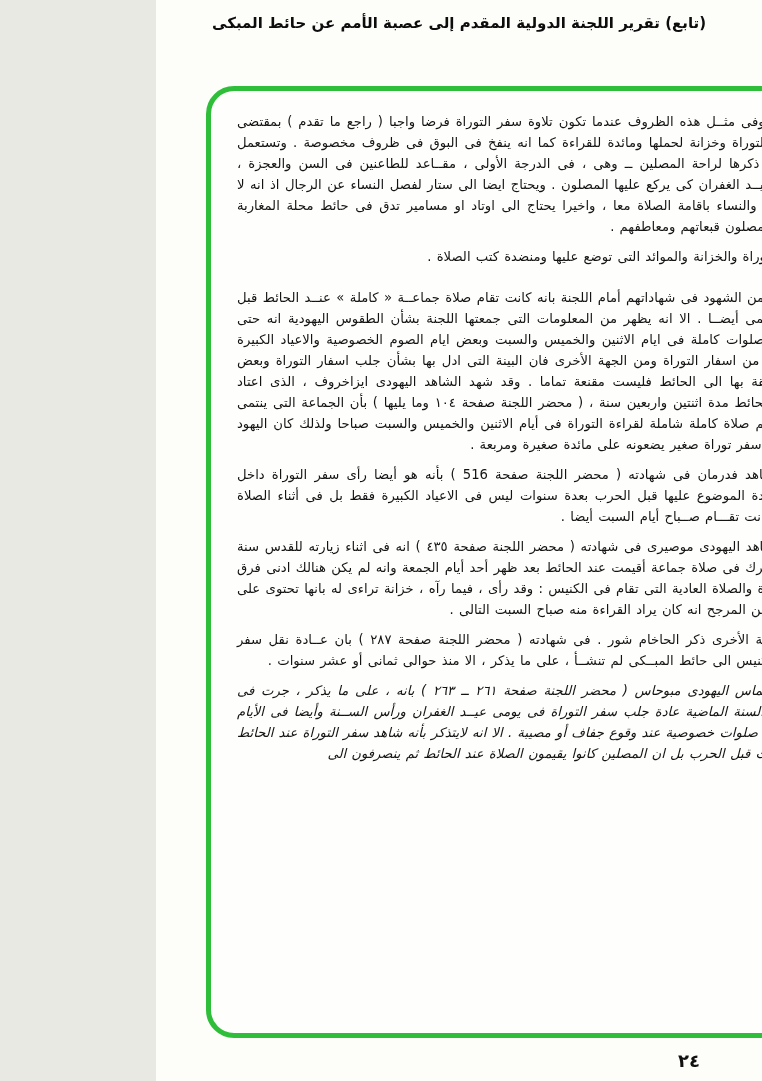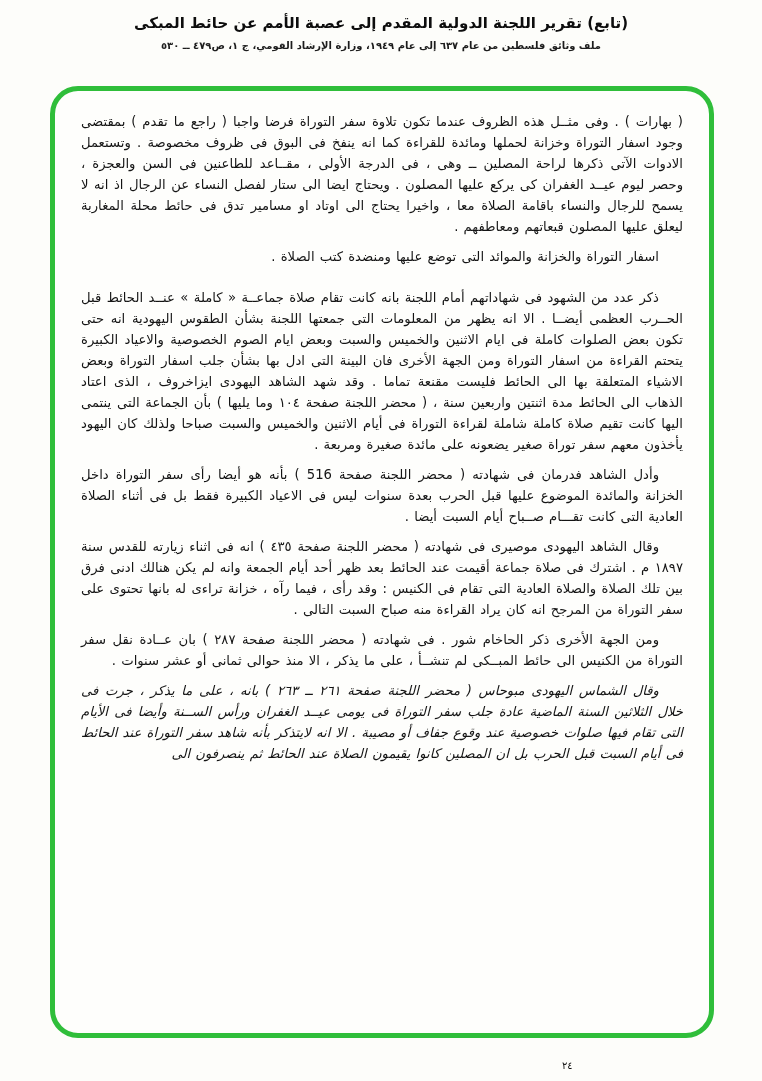--- a/index.html
+++ b/index.html
@@ -3,21 +3,21 @@
 <meta charset="utf-8">
 <style>
   * { margin:0; padding:0; box-sizing:border-box; }
   html,body { width:762px; height:1081px; }
   body {
     background:#e9e9e4;
     font-family:"DejaVu Sans", sans-serif;
   }
   .page {
     position:relative;
-    width:762px; height:1081px;
+    width:606px; height:1081px;
     background:#fdfdfa;
     overflow:hidden;
     color:#161616;
   }
   .header {
     position:absolute;
     top:14px; left:0; right:0;
     text-align:center;
     direction:rtl;
   }
@@ -50,34 +50,33 @@
     text-indent:24px;
     margin-bottom:9px;
     color:#141414;
     word-spacing:1px;
   }
   .body-text p.no-indent { text-indent:0; }
   .body-text p.standalone { margin-bottom:20px; }
   .body-text p.last { margin-bottom:0;font-style:italic; }
   .page-number {
     position:absolute;
-    bottom:10px; left:562px;
-    font-size:10px;
-    font-weight:normal;
+    bottom:10px; left:522px;
+    font-size:18px;
+    font-weight:bold;
     color:#111;
   }
 </style>
 </head>
 <body>
 
 <div class="page">
 
   <div class="header">
     <div class="header-title">(تابع) تقرير اللجنة الدولية المقدم إلى عصبة الأمم عن حائط المبكى</div>
-    <div class="header-subtitle">ملف وثائق فلسطين من عام ٦٣٧ إلى عام ١٩٤٩، وزارة الإرشاد القومي، ج ١، ص٤٧٩ ــ ٥٣٠</div>
   </div>
 
   <div class="frame" style="border-color: rgb(47, 190, 58);">
     <div class="body-text">
       <p class="no-indent">( بهارات ) . وفى مثــل هذه الظروف عندما تكون تلاوة سفر التوراة فرضا واجبا ( راجع ما تقدم ) بمقتضى وجود اسفار التوراة وخزانة لحملها ومائدة للقراءة كما انه ينفخ فى البوق فى ظروف مخصوصة . وتستعمل الادوات الآتى ذكرها لراحة المصلين ــ وهى ، فى الدرجة الأولى ، مقــاعد للطاعنين فى السن والعجزة ، وحصر ليوم عيــد الغفران كى يركع عليها المصلون . ويحتاج ايضا الى ستار لفصل النساء عن الرجال اذ انه لا يسمح للرجال والنساء باقامة الصلاة معا ، واخيرا يحتاج الى اوتاد او مسامير تدق فى حائط محلة المغاربة ليعلق عليها المصلون قبعاتهم ومعاطفهم .</p>
       <p class="standalone">اسفار التوراة والخزانة والموائد التى توضع عليها ومنضدة كتب الصلاة .</p>
       <p>ذكر عدد من الشهود فى شهاداتهم أمام اللجنة بانه كانت تقام صلاة جماعــة « كاملة » عنــد الحائط قبل الحــرب العظمى أيضــا . الا انه يظهر من المعلومات التى جمعتها اللجنة بشأن الطقوس اليهودية انه حتى تكون بعض الصلوات كاملة فى ايام الاثنين والخميس والسبت وبعض ايام الصوم الخصوصية والاعياد الكبيرة يتحتم القراءة من اسفار التوراة ومن الجهة الأخرى فان البينة التى ادل بها بشأن جلب اسفار التوراة وبعض الاشياء المتعلقة بها الى الحائط فليست مقنعة تماما . وقد شهد الشاهد اليهودى ايزاخروف ، الذى اعتاد الذهاب الى الحائط مدة اثنتين واربعين سنة ، ( محضر اللجنة صفحة ١٠٤ وما يليها ) بأن الجماعة التى ينتمى اليها كانت تقيم صلاة كاملة شاملة لقراءة التوراة فى أيام الاثنين والخميس والسبت صباحا ولذلك كان اليهود يأخذون معهم سفر توراة صغير يضعونه على مائدة صغيرة ومربعة .</p>
       <p>وأدل الشاهد فدرمان فى شهادته ( محضر اللجنة صفحة 516 ) بأنه هو أيضا رأى سفر التوراة داخل الخزانة والمائدة الموضوع عليها قبل الحرب بعدة سنوات ليس فى الاعياد الكبيرة فقط بل فى أثناء الصلاة العادية التى كانت تقـــام صــباح أيام السبت أيضا .</p>
       <p>وقال الشاهد اليهودى موصيرى فى شهادته ( محضر اللجنة صفحة ٤٣٥ ) انه فى اثناء زيارته للقدس سنة ١٨٩٧ م . اشترك فى صلاة جماعة أقيمت عند الحائط بعد ظهر أحد أيام الجمعة وانه لم يكن هنالك ادنى فرق بين تلك الصلاة والصلاة العادية التى تقام فى الكنيس : وقد رأى ، فيما رآه ، خزانة تراءى له بانها تحتوى على سفر التوراة من المرجح انه كان يراد القراءة منه صباح السبت التالى .</p>
       <p>ومن الجهة الأخرى ذكر الحاخام شور . فى شهادته ( محضر اللجنة صفحة ٢٨٧ ) بان عــادة نقل سفر التوراة من الكنيس الى حائط المبــكى لم تنشــأ ، على ما يذكر ، الا منذ حوالى ثمانى أو عشر سنوات .</p>

